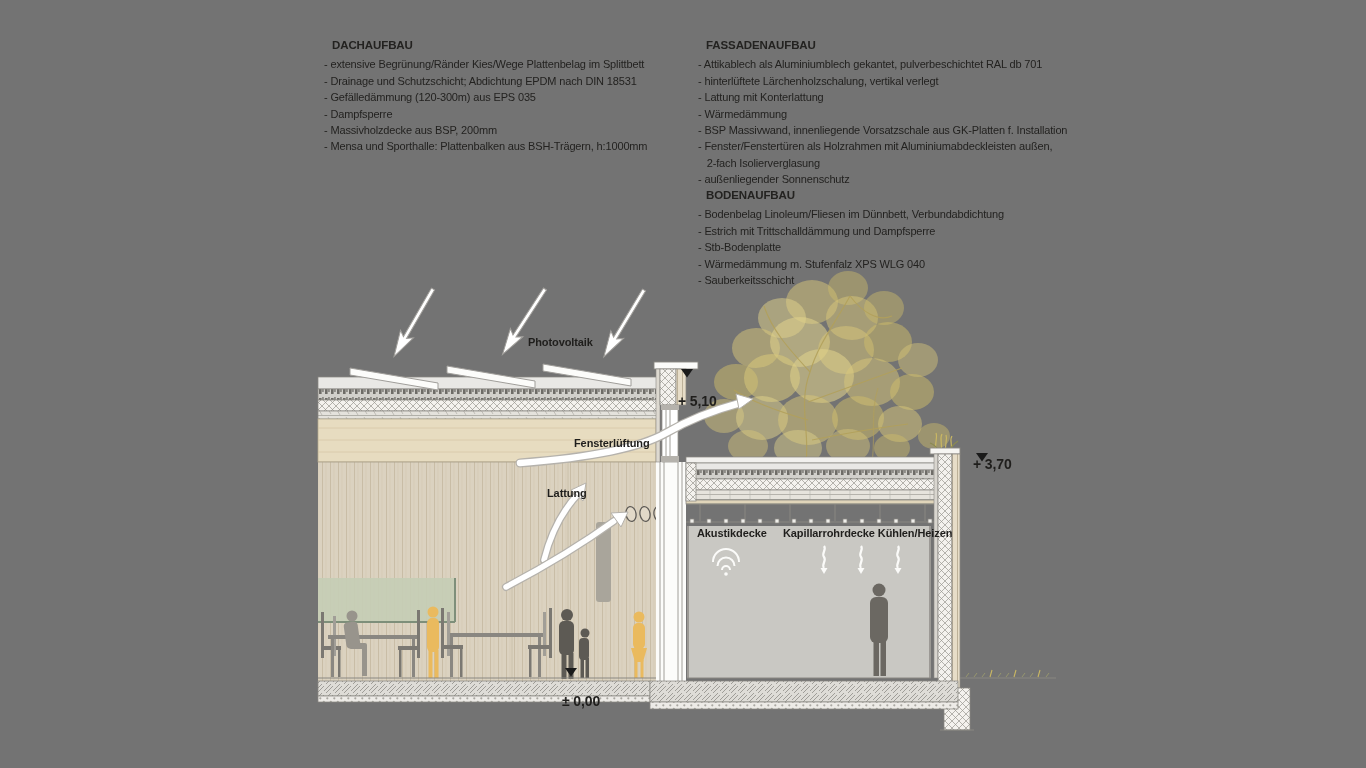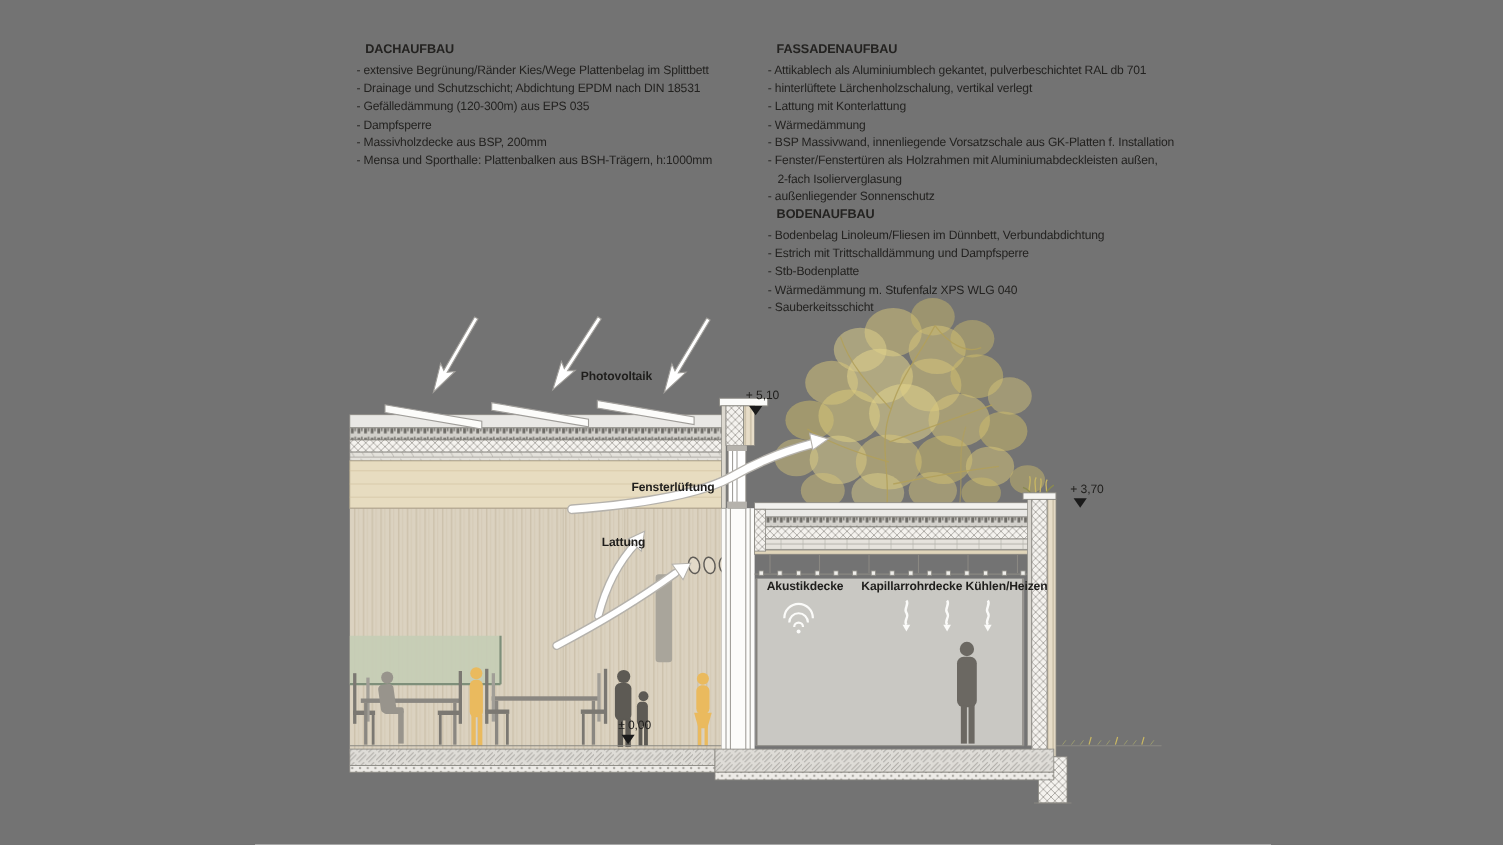--- a/index.html
+++ b/index.html
@@ -6,21 +6,21 @@
   #app{position:relative;width:1366px;height:768px;overflow:hidden;background:#737373;
        font-family:"Liberation Sans", sans-serif;color:#222120;}
   #drawing{position:absolute;left:0;top:0;}
   .legend{position:absolute;font-size:11px;line-height:16.4px;letter-spacing:-0.15px;
           color:#232220;white-space:nowrap;}
   .legend h3{font-size:11.5px;font-weight:700;margin:0 0 3px 8px;letter-spacing:-0.1px;}
   .legend ul{list-style:none;margin:0;padding:0;}
   .legend li{white-space:pre;}
   .dlabel{position:absolute;font-size:11px;font-weight:600;letter-spacing:-0.1px;
           color:#1f1e1c;white-space:nowrap;}
-  .level{font-weight:400;font-size:11px;}
+  .level{font-weight:700;font-size:14px;margin-top:39px;}
 </style>
 </head>
 <body>
 
 <div id="app">
 
 <svg id="drawing" width="1366" height="768" viewBox="0 0 1366 768">
   <defs>
     <pattern id="pXhatch" width="7" height="7" patternUnits="userSpaceOnUse">
       <rect width="7" height="7" fill="#f4f2ee"></rect>
@@ -368,16 +368,16 @@
     <li>- Sauberkeitsschicht</li>
   </ul>
 </section>
 
 <div class="dlabel" style="left:528px;top:336px">Photovoltaik</div>
 <div class="dlabel" style="left:574px;top:437px">Fensterlüftung</div>
 <div class="dlabel" style="left:547px;top:487px">Lattung</div>
 <div class="dlabel" style="left:697px;top:527px">Akustikdecke</div>
 <div class="dlabel" style="left:783px;top:527px">Kapillarrohrdecke Kühlen/Heizen</div>
 <div class="dlabel level" style="left:678px;top:354px">+ 5,10</div>
-<div class="dlabel level" style="left:973px;top:439px">+ 3,70</div>
+<div class="dlabel level" style="left:973px;top:417px">+ 3,70</div>
 <div class="dlabel level" style="left:562px;top:654px">± 0,00</div>
 
 </div>
 
 </body></html>

